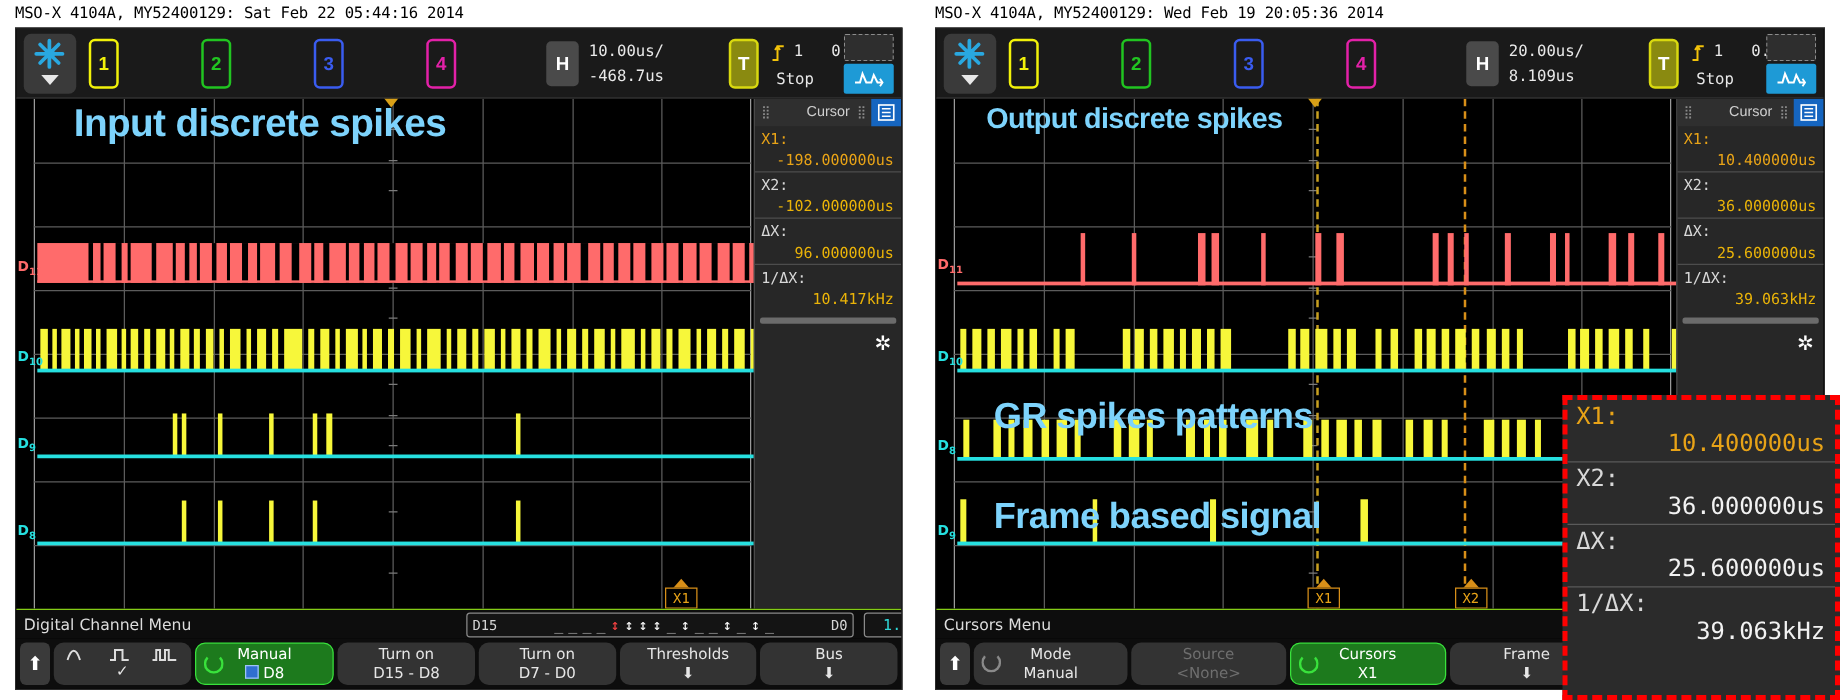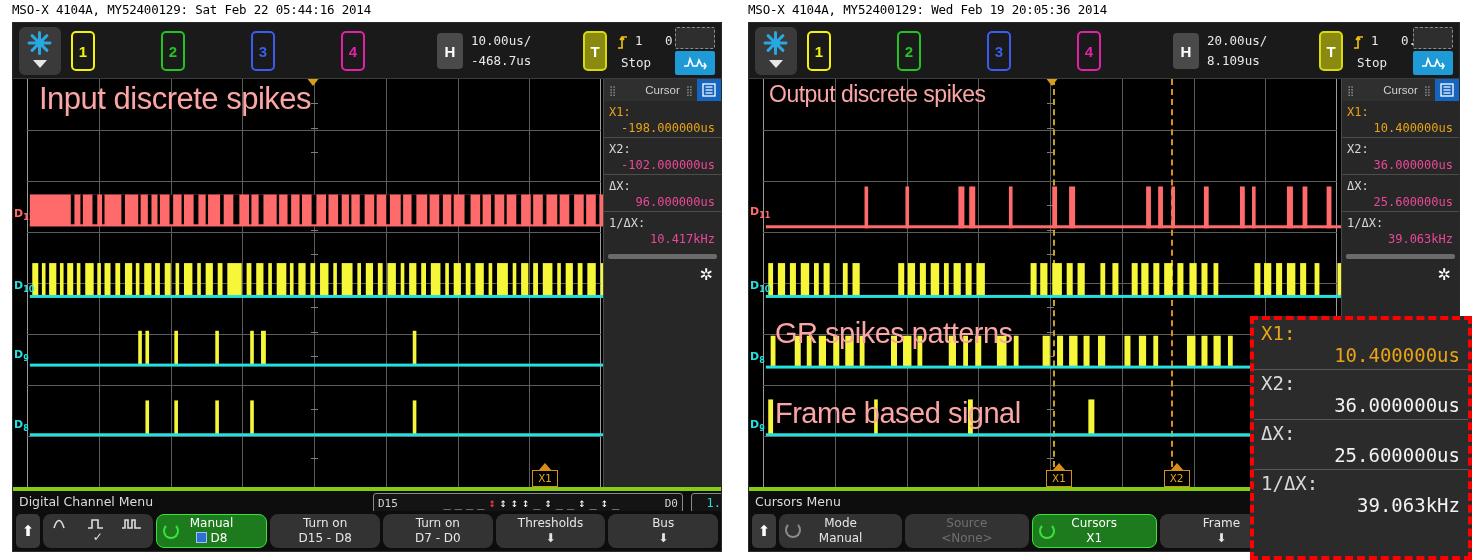--- a/index.html
+++ b/index.html
@@ -137,23 +137,23 @@
   
   .wrow { position:absolute; left:0; width:100%; }
   .chlabel {
     position:absolute; font-family:"DejaVu Sans", sans-serif;
     font-size:11px; font-weight:bold;
   }
   .chlabel sub { font-size:8px; }
 
   
   .anno {
-    position:absolute; color:#fca5a5; font-weight:normal;
+    position:absolute; color:#7dd3fc; font-weight:bold;
     font-family:"Liberation Sans", sans-serif;
-    white-space:nowrap; letter-spacing:-0.5px;
+    white-space:nowrap; letter-spacing:-0.5px;margin-left:20px;
   }
 
   
   .cursor-panel {
     position:absolute; top:0; width:118px; bottom:0;
     background:#272727; border-left:1px solid #4a4a4a;
   }
   .cp-head {
     height:22px; background:#2f2f2f; display:flex; align-items:center;
     justify-content:center; position:relative;
@@ -167,28 +167,28 @@
     display:flex; align-items:center; justify-content:center;
   }
   .cp-row { padding:1px 6px 2px 5px; border-bottom:1px solid #4d4d4d; }
   .cp-row .k { font-size:12px; font-family:"DejaVu Sans Mono", monospace; }
   .cp-row .v {
     font-size:12px; font-family:"DejaVu Sans Mono", monospace; text-align:right;
     display:block; margin-top:1px;
   }
   .cp-row.x1 .k, .cp-row.x1 .v { color:#e8a317; }
   .cp-row .k { color:#d8d8d8; }
-  .cp-row .v { color:#ec4899; }
+  .cp-row .v { color:#eab308; }
   .cp-scroll { height:5px; background:#6b6b6b; margin:6px 4px 0 4px; border-radius:2px; }
   .cp-gear { text-align:right; color:#fff; font-size:16px; padding:6px 8px 0 0; }
 
   
   .statusline {
     position:absolute; left:0; right:0; bottom:40px; height:24px;
-    background:#0d0d0d; border-top:4px solid #84cc16;
+    background:#0d0d0d; border-top:1px solid #84cc16;
     display:flex; align-items:center;
   }
   .statusline .menu-title {
     color:#dcdcdc; font-size:12.5px; margin-left:6px;
     font-family:"DejaVu Sans", sans-serif;
   }
   .busbox {
     position:absolute; left:360px; top:2px; height:20px; width:310px;
     border:1px solid #8a8a8a; border-radius:3px; background:#141414;
     display:flex; align-items:center; color:#d5d5d5;

